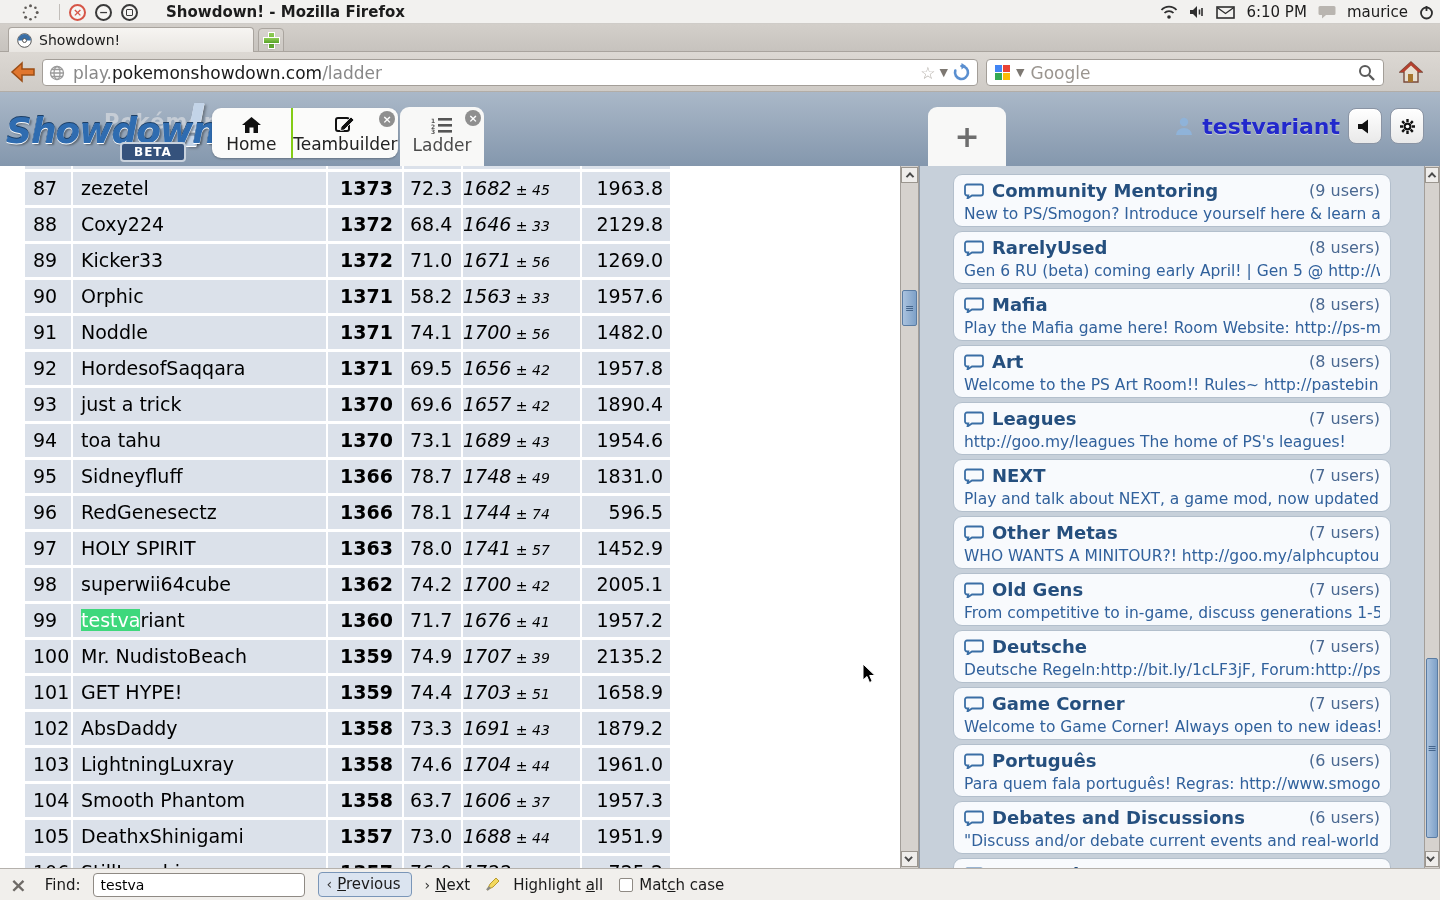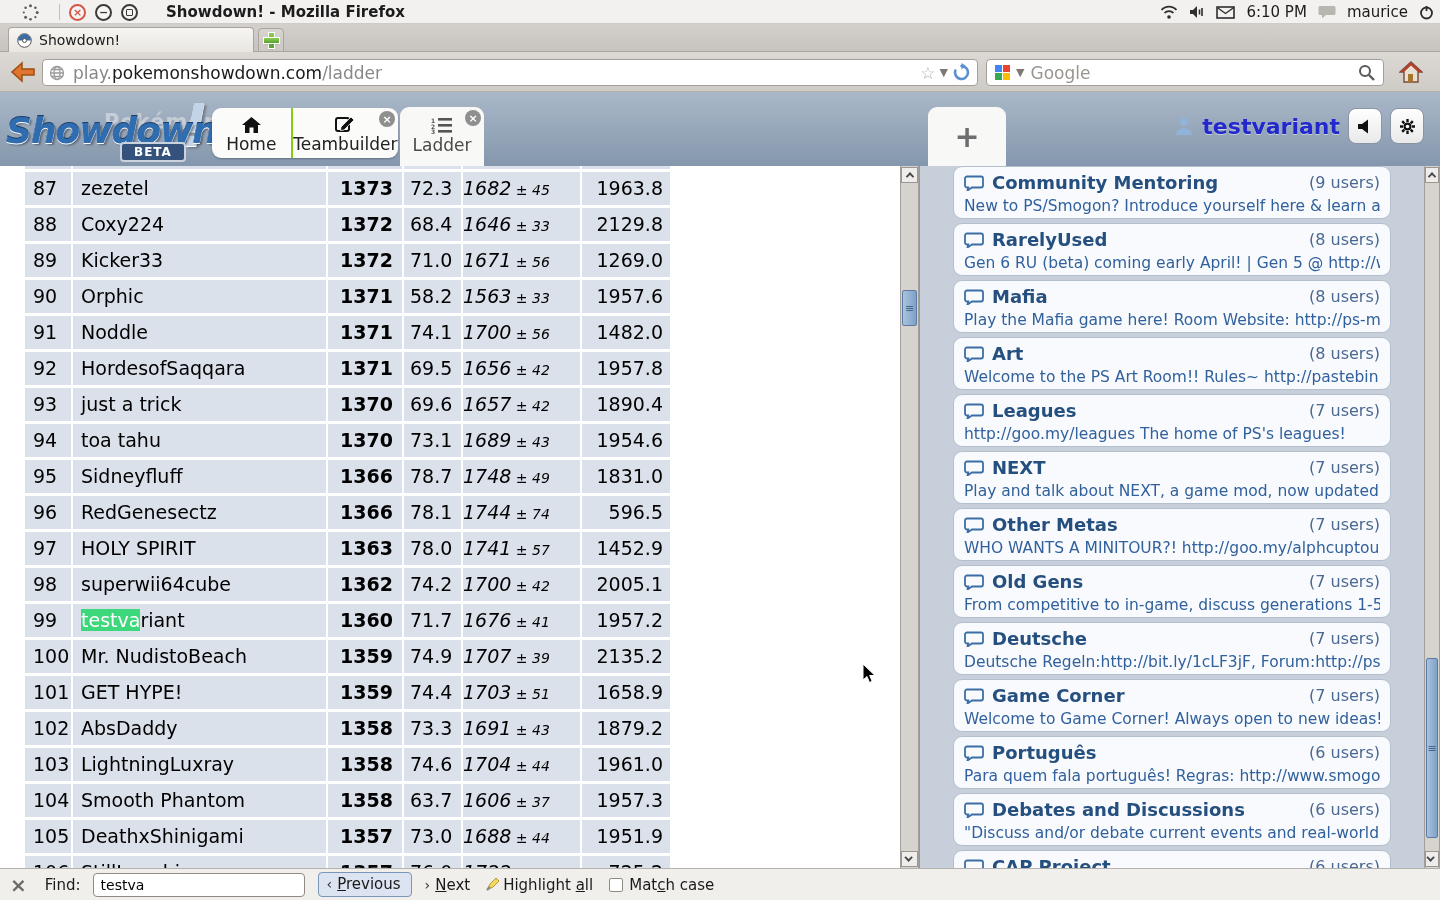--- a/index.html
+++ b/index.html
@@ -112,42 +112,42 @@
   .chev { width:6px; height:6px; border-left:2px solid #4a4a4a; border-bottom:2px solid #4a4a4a; }
   .chev.u { transform:rotate(135deg) translate(1px,-1px); }
   .chev.d { transform:rotate(-45deg) translate(0,-2px); }
   .sthumb { position:absolute; left:1px; right:1px; background:linear-gradient(90deg,#aac2de,#7ea1c8); border:1px solid #5a7ca3;
     border-radius:2px; display:flex; align-items:center; justify-content:center; color:#44658c; font-size:11px; }
   .mid .sthumb { top:124px; height:36px; }
   .rightmost .sthumb { top:492px; height:180px; }
 
   
   .rooms-pane { position:absolute; left:919px; top:0; width:505px; height:702px; background:#c7d0da;
-    border-left:1px solid #8e99a6; padding:0 33px; overflow:hidden; display:flex; flex-direction:column; gap:4px; }
+    border-left:1px solid #8e99a6; padding:8px 33px; overflow:hidden; display:flex; flex-direction:column; gap:4px; }
   .room-card { flex:0 0 53px; background:#f8fafd; border:1px solid #b3bfcc; border-radius:9px; padding:3px 10px 0 10px; overflow:hidden; }
   .room-top { display:flex; align-items:center; gap:8px; height:25px; }
   .room-title { font-size:18px; font-weight:bold; color:#254f7e; white-space:nowrap; }
   .room-users { margin-left:auto; font-size:16px; color:#4a6891; white-space:nowrap; }
   .room-desc { font-size:15.5px; color:#31619c; white-space:nowrap; overflow:hidden; margin-top:2px; }
 
   .cursor { position:absolute; left:862px; top:498px; }
 
   
   .findbar { position:absolute; left:0; top:868px; width:1440px; height:32px; background:#f1efec;
     border-top:1px solid #b5b1ac; display:flex; align-items:center; font-size:15px; color:#1a1a1a; }
   .fb-close { margin-left:10px; font-size:20px; font-weight:bold; color:#6e6a66; line-height:1; }
   .fb-label { margin-left:18px; }
   .fb-input { margin-left:12px; width:212px; height:24px; border:1px solid #8f8a84; border-radius:4px; background:#fff;
     font-size:14px; padding:0 7px; font-family:"DejaVu Sans",sans-serif; color:#000; }
   .fb-btn { display:flex; align-items:center; gap:5px; margin-left:13px; }
   .fb-prev { background:#dbe4f0; border:1px solid #7a96b8; border-radius:4px; padding:2px 10px 3px 8px; }
   .fb-chevron { color:#333; font-size:14px; }
   u { text-decoration:underline; }
   .fb-check { width:14px; height:14px; border:1px solid #8f8a84; border-radius:2px; background:#fff; margin-left:16px; }
-  .fb-gap { margin-left:15px; display:flex; gap:2px; }
+  .fb-gap { margin-left:15px; display:flex; gap:12px; }
 
   svg { display:block; }
 </style>
 </head>
 <body>
 
 <div class="screen">
 
   <div class="desktop-bar">
     <div class="db-left">

